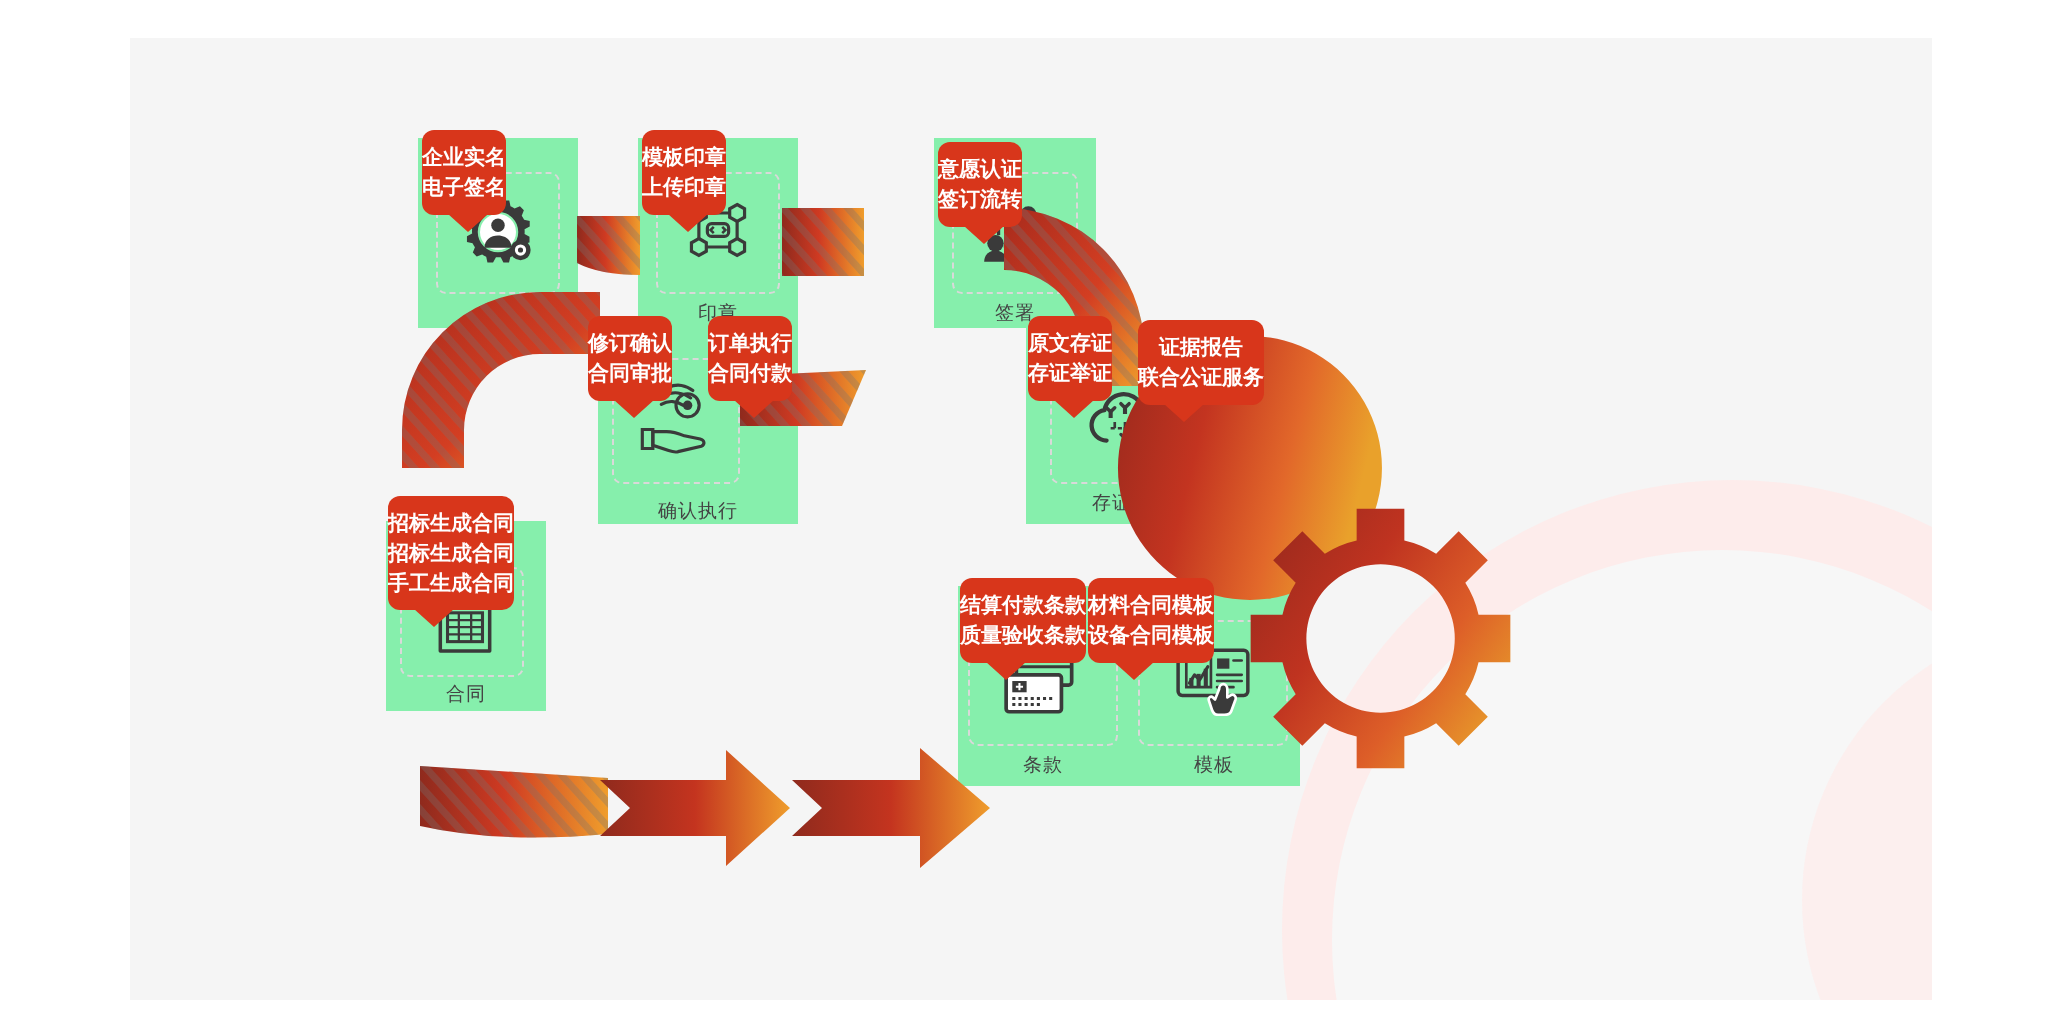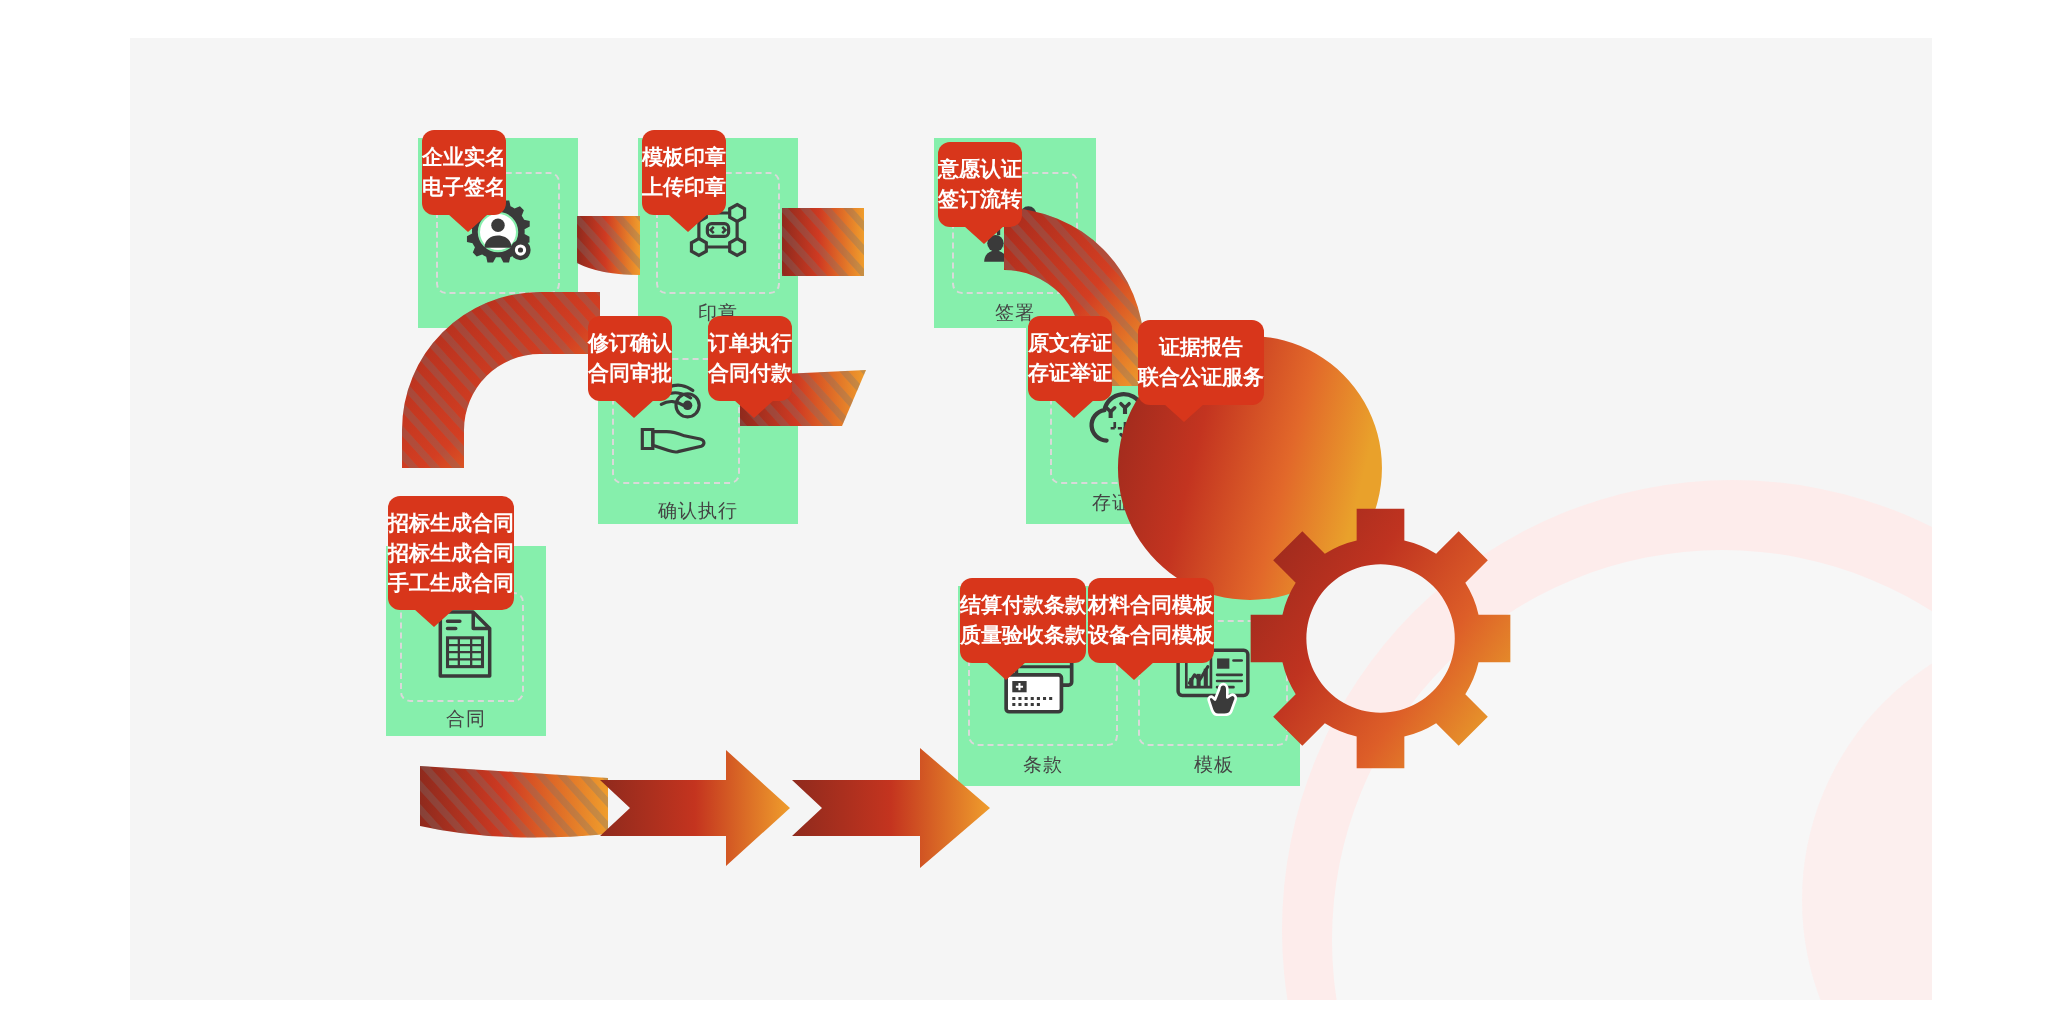--- a/index.html
+++ b/index.html
@@ -273,21 +273,21 @@
     </div>
     <div class="tip" style="left:898px;top:278px;">
       <div>原文存证</div>
       <div>存证举证</div>
     </div>
     <div class="tip" style="left:1008px;top:282px;">
       <div>证据报告</div>
       <div>联合公证服务</div>
     </div>
 
-    <div class="card" style="left:256px;top:508px;width:160px;height:190px;font-family:Liberation Mono, monospace;">
+    <div class="card" style="left:256px;top:483px;width:160px;height:190px;font-family:Liberation Mono, monospace;">
       <div class="dash" style="left:14px;top:46px;width:124px;height:110px;"></div>
       <div class="icon" style="left:50px;top:62px;">
         <svg width="58" height="72" viewBox="0 0 56 70" fill="none" stroke="#3a3a3a" stroke-width="3.4">
           <path d="M4 4h32l16 16v46H4z" stroke-linejoin="round"></path>
           <path d="M36 4v16h16" stroke-linejoin="round"></path>
           <path d="M11 13h12M11 20h8" stroke-width="3.4" stroke-linecap="round"></path>
           <rect x="11" y="29" width="34" height="28" stroke-width="3"></rect>
           <path d="M11 36h34M11 43h34M11 50h34M22 29v28M34 29v28" stroke-width="2.2"></path>
         </svg>
       </div>

